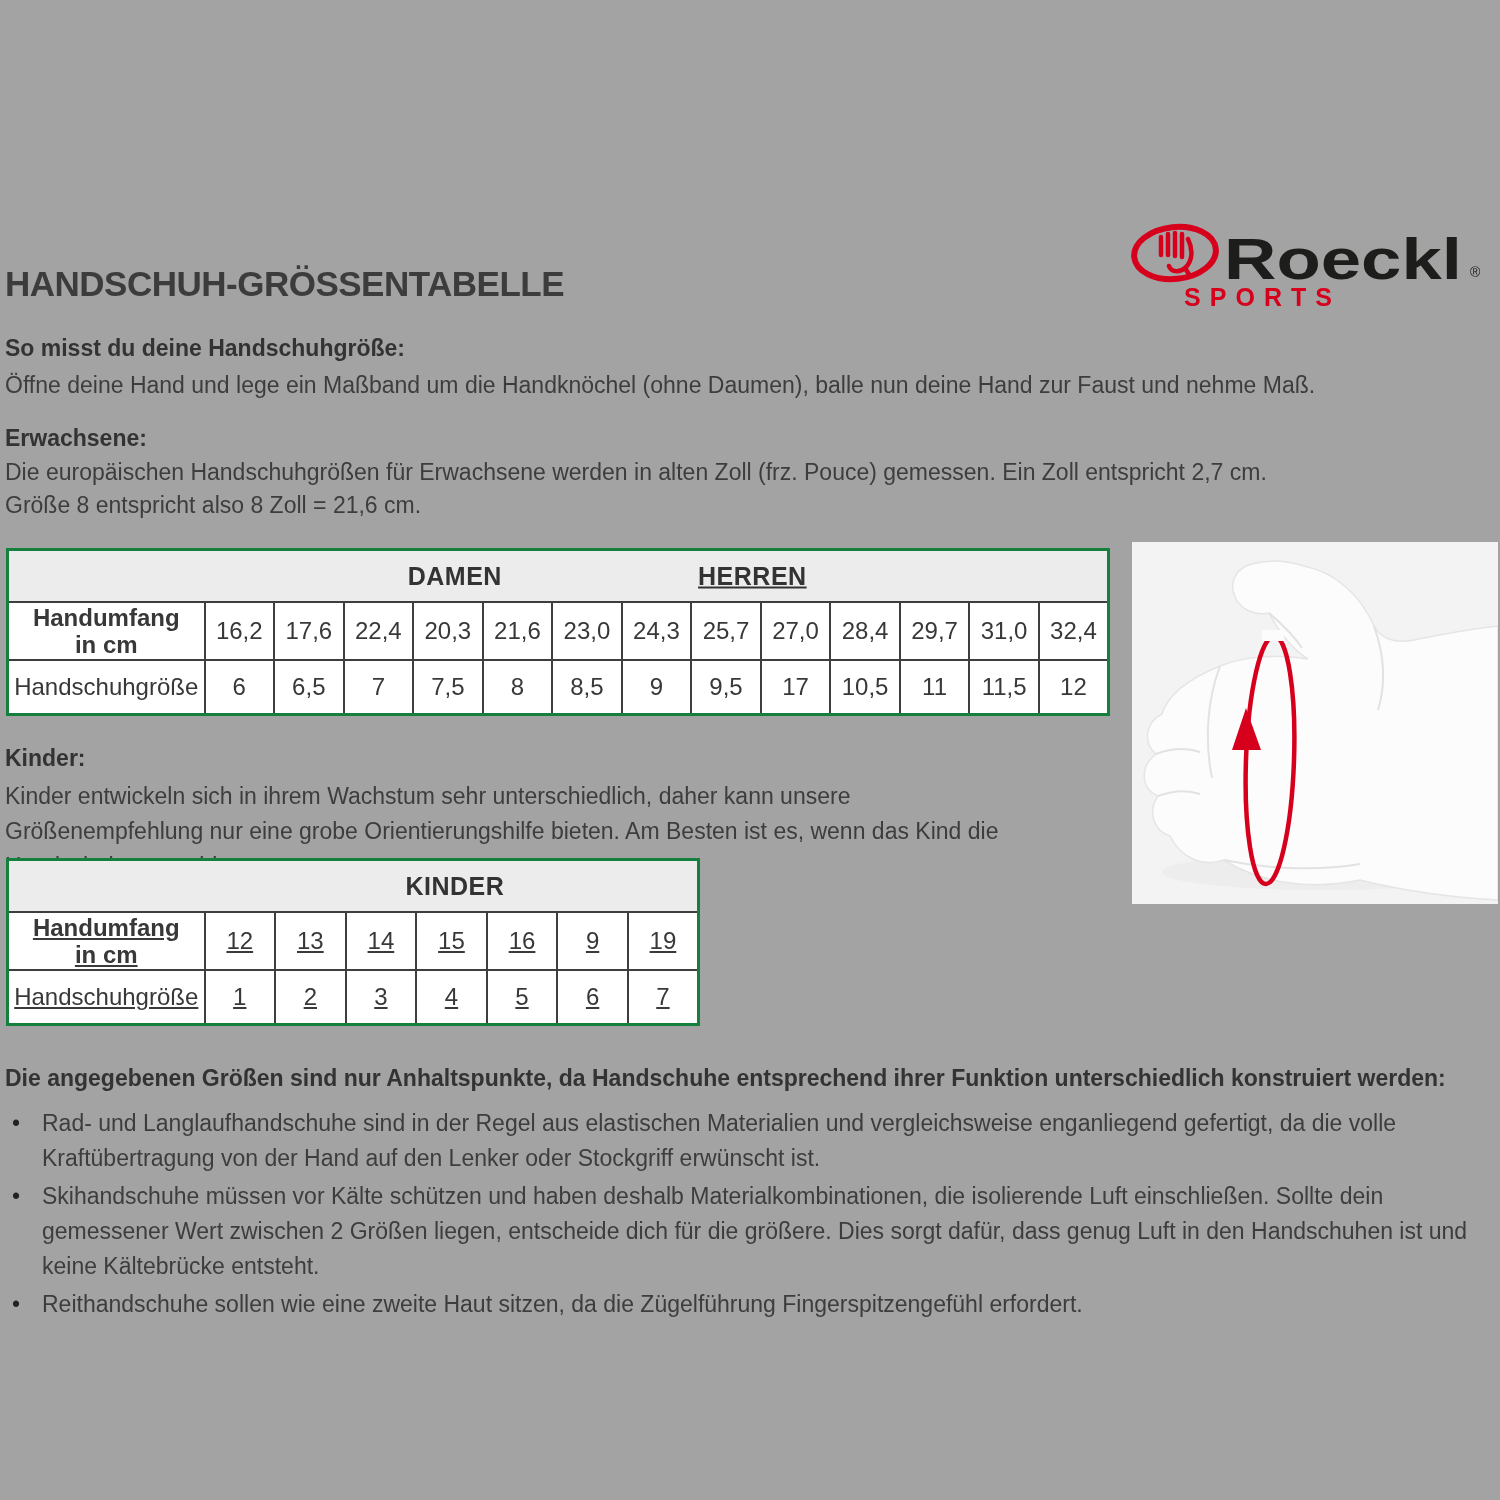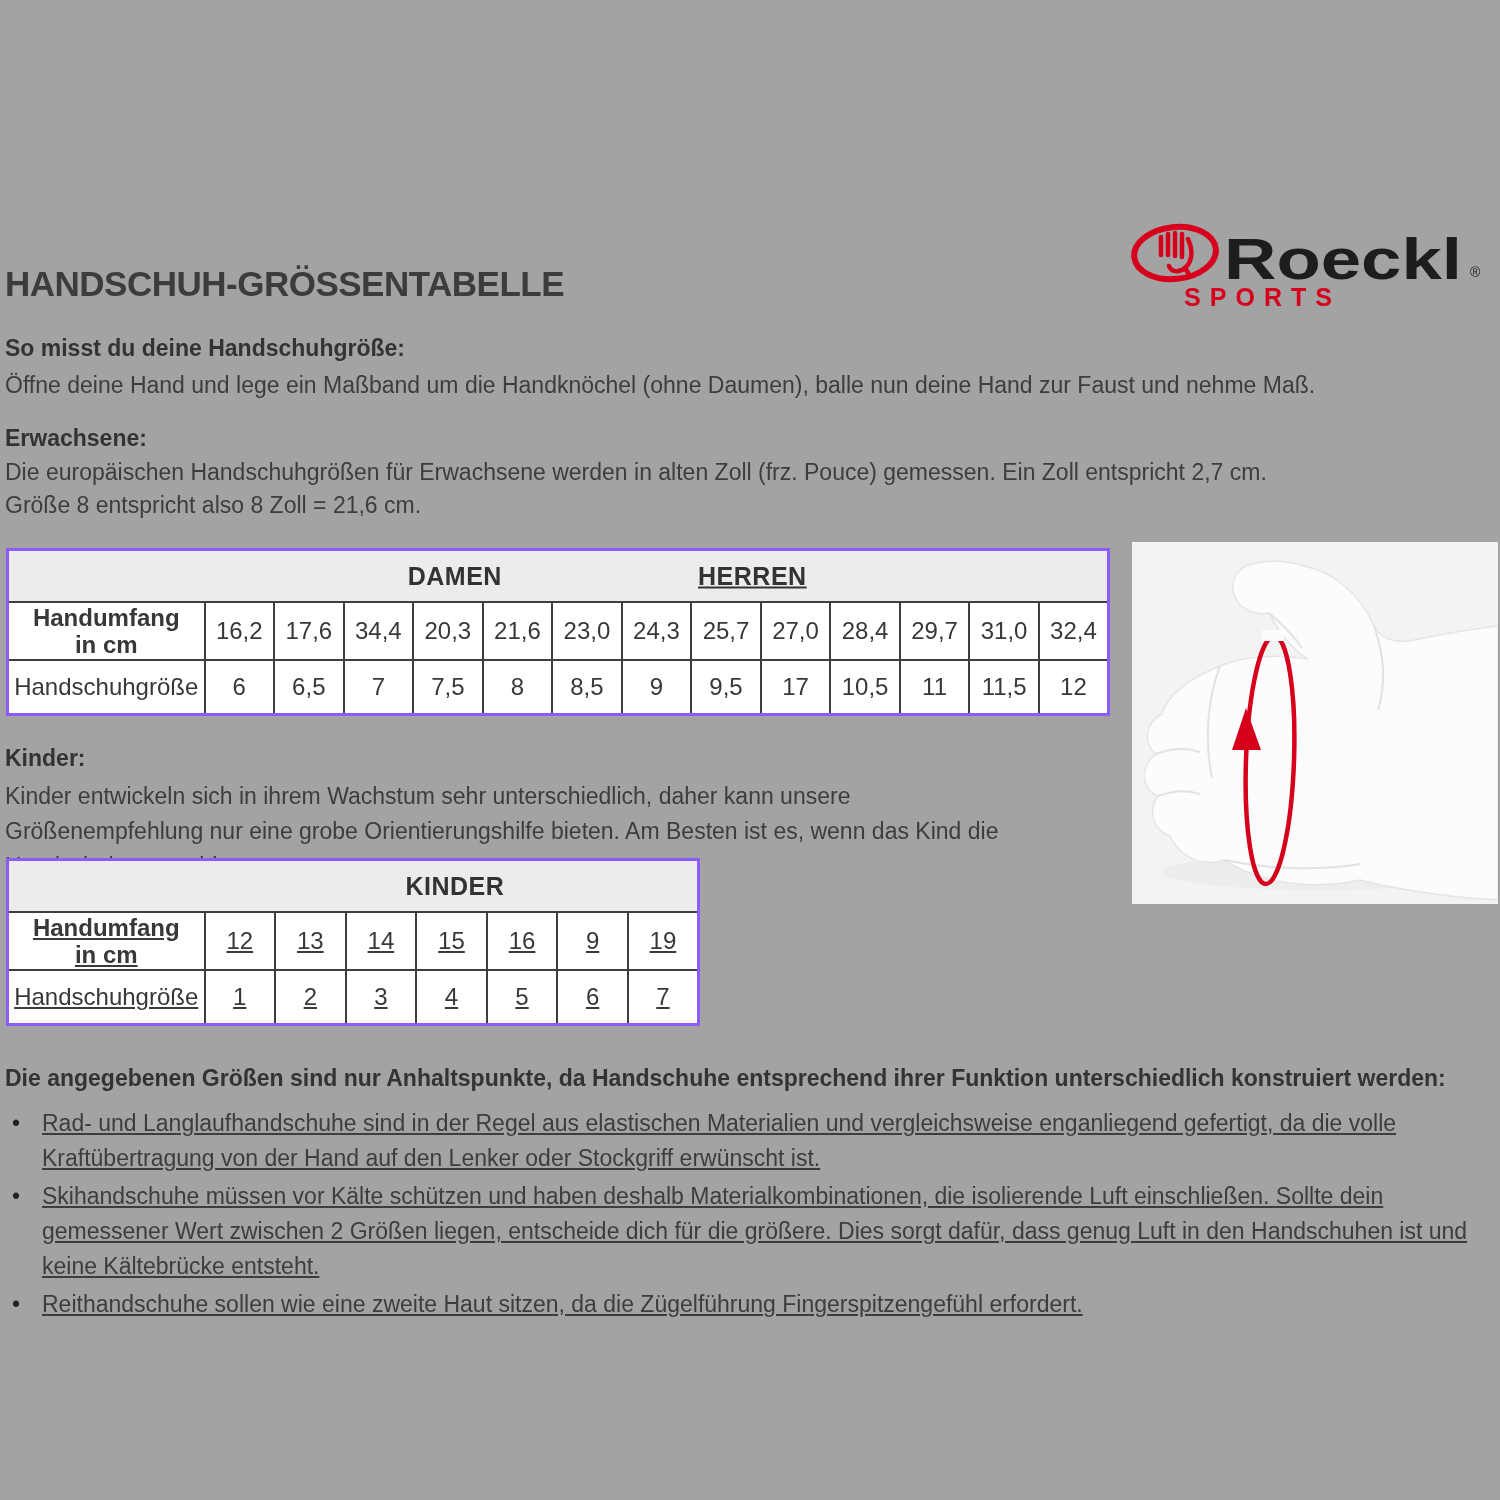--- a/index.html
+++ b/index.html
@@ -16,38 +16,38 @@
   }
   .h-bold { font-weight:bold; font-size:23px; color:#333; }
   .body-text { font-size:23px; color:#3d3d3d; }
 
   
   table.sizes { border-collapse:collapse; table-layout:fixed; background:#fff; }
   table.sizes td, table.sizes th {
     border:2px solid #3e3e3e; text-align:center; font-size:24px; color:#383838;
     padding:0; font-weight:normal;
   }
-  table.sizes { border:3px solid #8b5cf6; }
+  table.sizes { border:3px solid #15803d; }
   tr.grouprow { height:50px; }
   tr.grouprow td { background:#ececec; border-bottom:2px solid #3e3e3e; }
   .gwrap { position:relative; width:100%; height:50px; }
   .glabel {
     position:absolute; top:50%; transform:translate(-50%,-50%);
     font-weight:bold; font-size:25px; letter-spacing:0.5px; color:#333;
   }
   tr.row-circ { height:58px; }
   tr.row-size { height:54px; }
   td.label-col, th.label-col { text-align:left; padding-left:20px; font-weight:bold; }
   .lbl-line { display:block; line-height:27px; font-weight:bold; }
 
   
   .notes-list { left:12px; top:1106px; width:1460px; }
   .note-item { display:flex; margin-bottom:3px; }
   .note-bullet { width:30px; flex:0 0 30px; font-size:23px; line-height:35px; color:#222; }
-  .note-text { flex:1; font-size:23px; line-height:35px; color:#3d3d3d;text-decoration:underline; }
+  .note-text { flex:1; font-size:23px; line-height:35px; color:#3d3d3d; }
 
   .kinder-par { line-height:35px; width:1045px; }
 </style>
 </head>
 <body>
 
 <div class="page">
 
   <div class="abs doc-title">HANDSCHUH-GRÖSSENTABELLE</div>
 
@@ -91,21 +91,21 @@
         </div>
       </td>
     </tr>
     <tr class="row-circ">
       <th class="label-col">
         <span class="lbl-line">Handumfang</span>
         <span class="lbl-line">in cm</span>
       </th>
       <td>16,2</td>
       <td>17,6</td>
-      <td>34,4</td>
+      <td>22,4</td>
       <td>20,3</td>
       <td>21,6</td>
       <td>23,0</td>
       <td>24,3</td>
       <td>25,7</td>
       <td>27,0</td>
       <td>28,4</td>
       <td>29,7</td>
       <td>31,0</td>
       <td>32,4</td>

